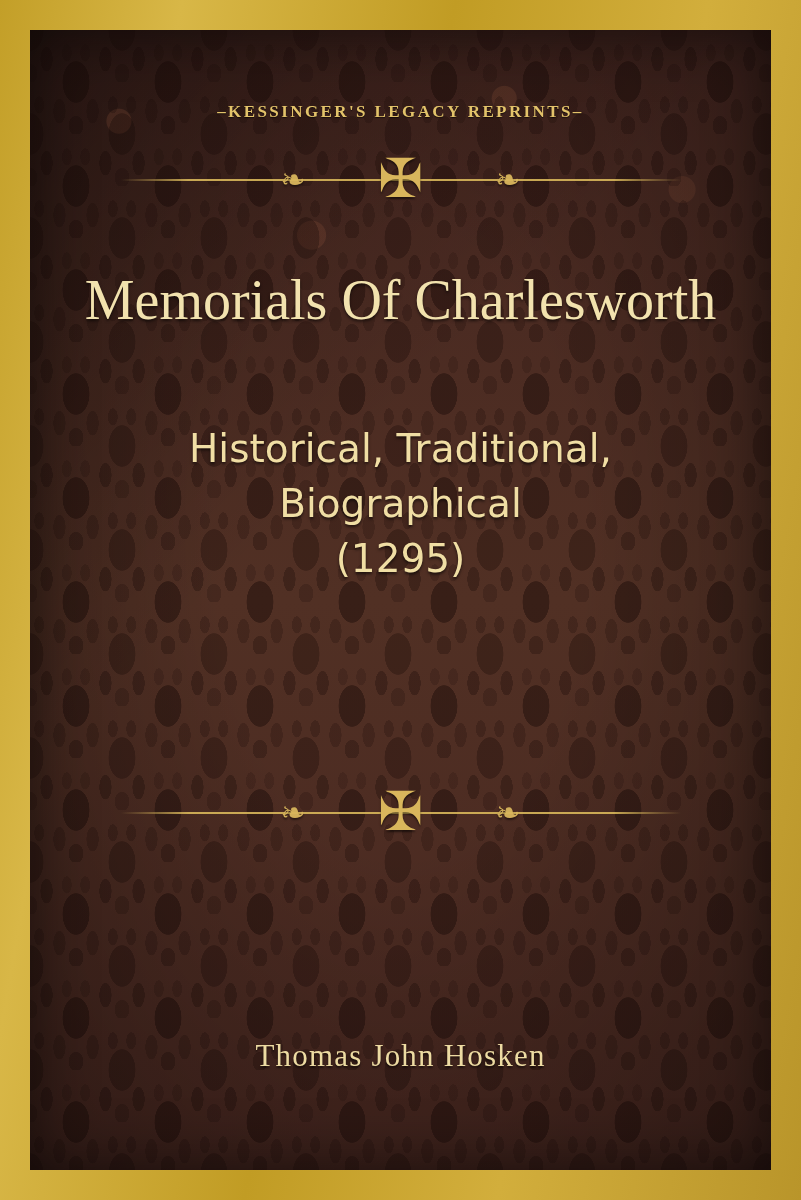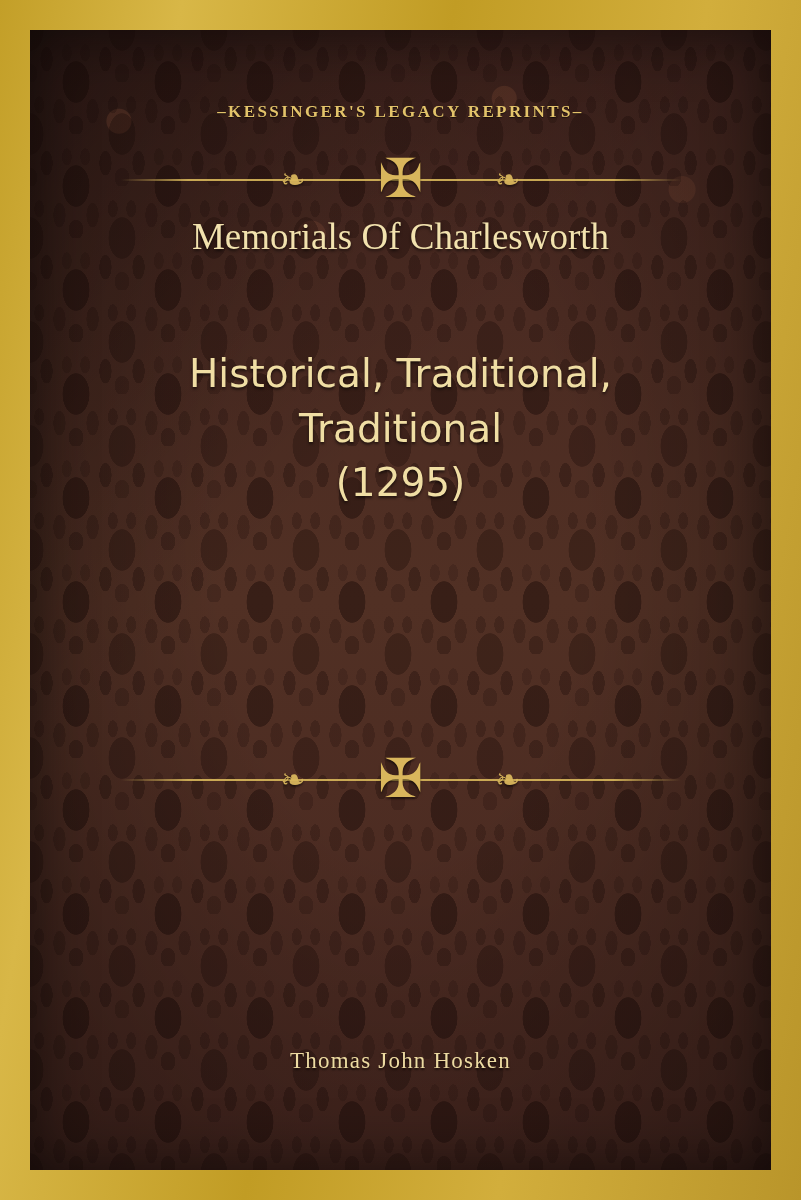--- a/index.html
+++ b/index.html
@@ -135,25 +135,26 @@
     font-size: 30px;
     opacity: 0.95;
     text-shadow: 0 2px 2px rgba(0,0,0,0.5);
   }
   .ornament-row .wing-left { left: 160px; }
   .ornament-row .wing-right { right: 160px; }
 
   .ornament-row.bottom { margin-top: 0; }
 
   .title {
+    margin-top: 52px;
     width: 640px;
     text-align: center;
     color: #f2e2ae;
     font-family: "Liberation Serif", serif;
-    font-size: 37px;
+    font-size: 56px;
     line-height: 1.22;
     font-weight: normal;
     text-shadow: 0 2px 3px rgba(0,0,0,0.6);
   }
 
   .subtitle {
     margin-top: 88px;
     width: 620px;
     text-align: center;
     color: #f0dea4;
@@ -164,21 +165,21 @@
     text-shadow: 0 2px 3px rgba(0,0,0,0.6);
   }
 
   .spacer-flex { flex: 1 1 auto; }
 
   .author {
     width: 640px;
     text-align: center;
     color: #eddba2;
     font-family: "Liberation Serif", serif;
-    font-size: 23px;
+    font-size: 31px;
     letter-spacing: 1.2px;
     text-shadow: 0 2px 2px rgba(0,0,0,0.55);
     margin-bottom: 96px;
   }
 </style>
 </head>
 <body>
 
 <div id="book-cover">
 
@@ -197,21 +198,21 @@
         <div class="rule"></div>
         <span class="wing-left">❧</span>
         <span class="fleur">✠</span>
         <span class="wing-right">❧</span>
       </div>
 
       <div class="title">Memorials Of Charlesworth</div>
 
       <div class="subtitle">
         <div>Historical, Traditional,</div>
-        <div>Traditional</div>
+        <div>Biographical</div>
         <div>(1295)</div>
       </div>
 
       <div class="spacer-flex"></div>
 
       <div class="ornament-row bottom">
         <div class="rule"></div>
         <span class="wing-left">❧</span>
         <span class="fleur">✠</span>
         <span class="wing-right">❧</span>

